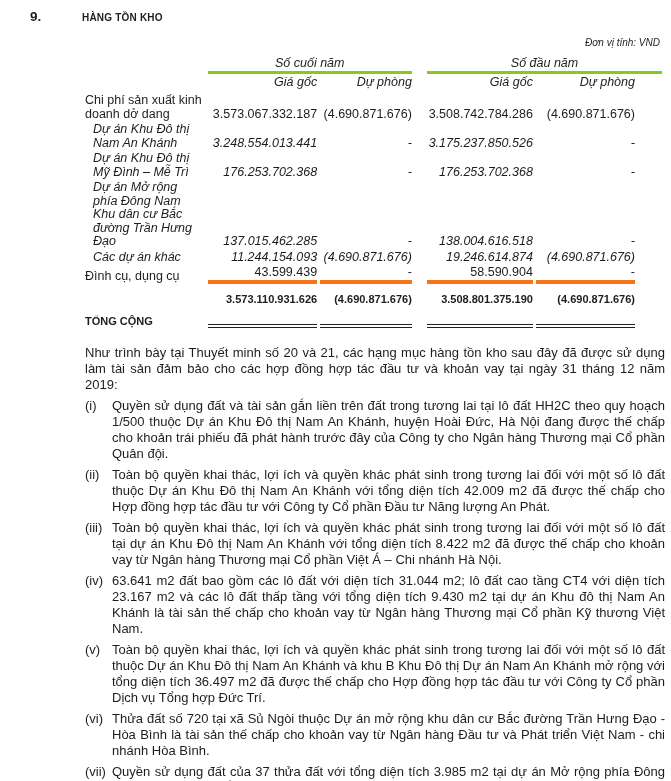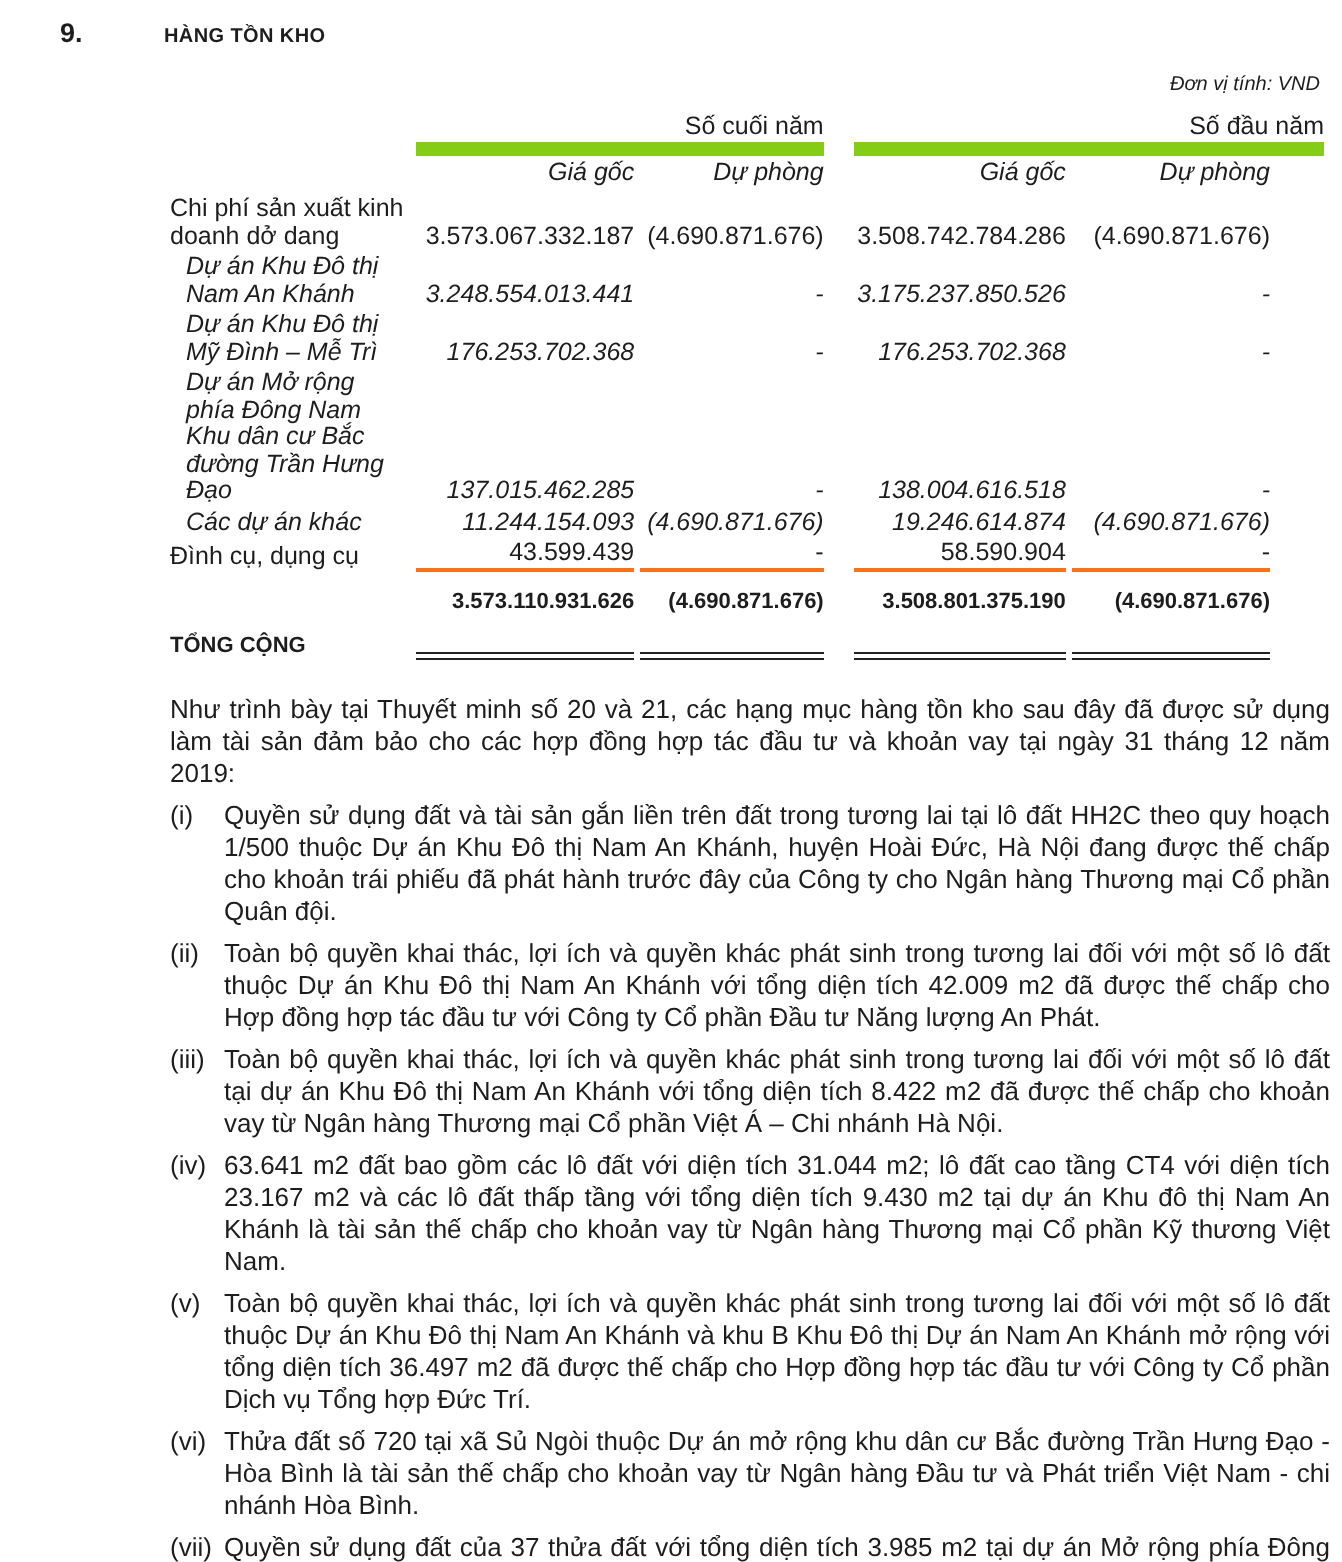--- a/index.html
+++ b/index.html
@@ -27,28 +27,28 @@
     font-size:12.5px;line-height:13.5px;
   }
   table.fin td{padding:0;vertical-align:bottom;}
   td.c-label{width:118px;}
   td.c-v1{width:110px;}
   td.c-v2{width:92px;}
   td.c-gap{width:10px;}
   td.c-v3{width:106px;}
   td.c-v4{width:100px;}
   td.c-ext{width:26px;}
-  .grp{text-align:right;border-bottom:7px solid #84cc16;padding-bottom:1px;}
+  .grp{font-style:italic;text-align:center;border-bottom:3px solid #84cc16;padding-bottom:1px;}
   tr.shead td{font-style:italic;text-align:right;padding-top:2px;padding-bottom:3px;}
   td.num{text-align:right;white-space:nowrap;margin-left:36px;}
   tr.data td{padding-top:2px;}
   td.lbl{padding-right:10px;}
   tr.sub{font-style:italic;}
   tr.sub td.lbl{padding-left:8px;}
-  td.rule{border-bottom:2px solid #f97316;padding-bottom:3px;}
+  td.rule{border-bottom:4px solid #f97316;padding-bottom:3px;}
   tr.total td{font-weight:bold;padding-top:9px;font-size:11px;}
   tr.total td.dbl{border-bottom:4px double #222;padding-bottom:18px;}
 
   
   .notes{margin-left:55px;margin-right:0;width:580px;margin-top:17px;font-size:13px;line-height:16px;}
   .intro{text-align:justify;}
   .note-item{display:flex;margin-top:5px;}
   .marker{width:27px;flex:0 0 27px;}
   .itext{flex:1;text-align:justify;}
 </style>

